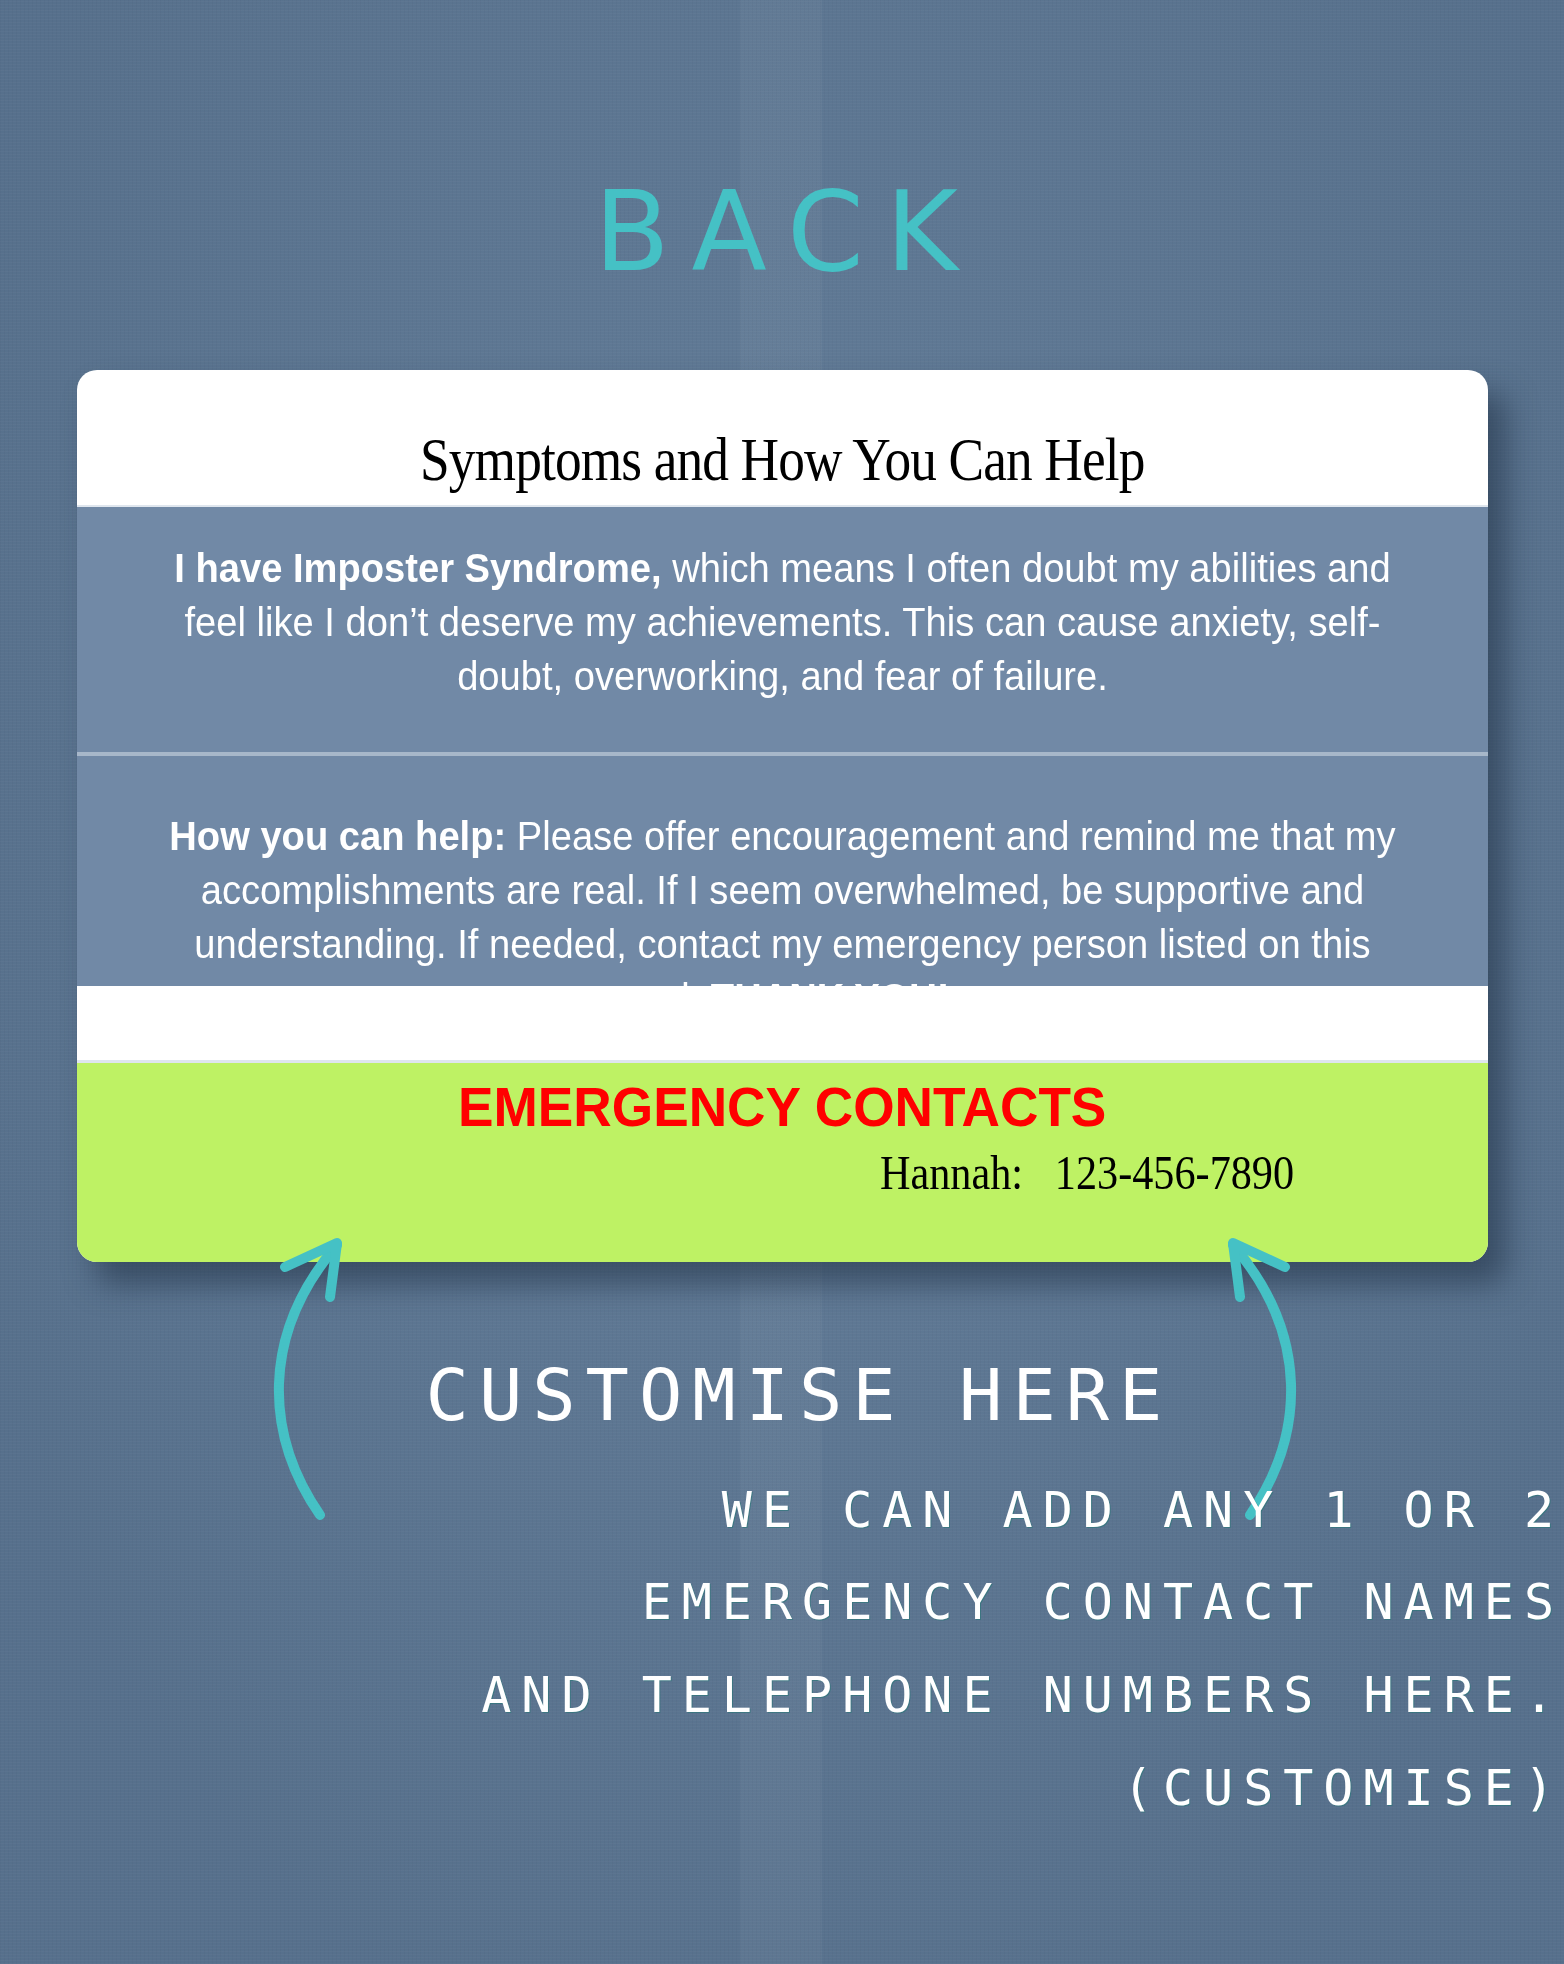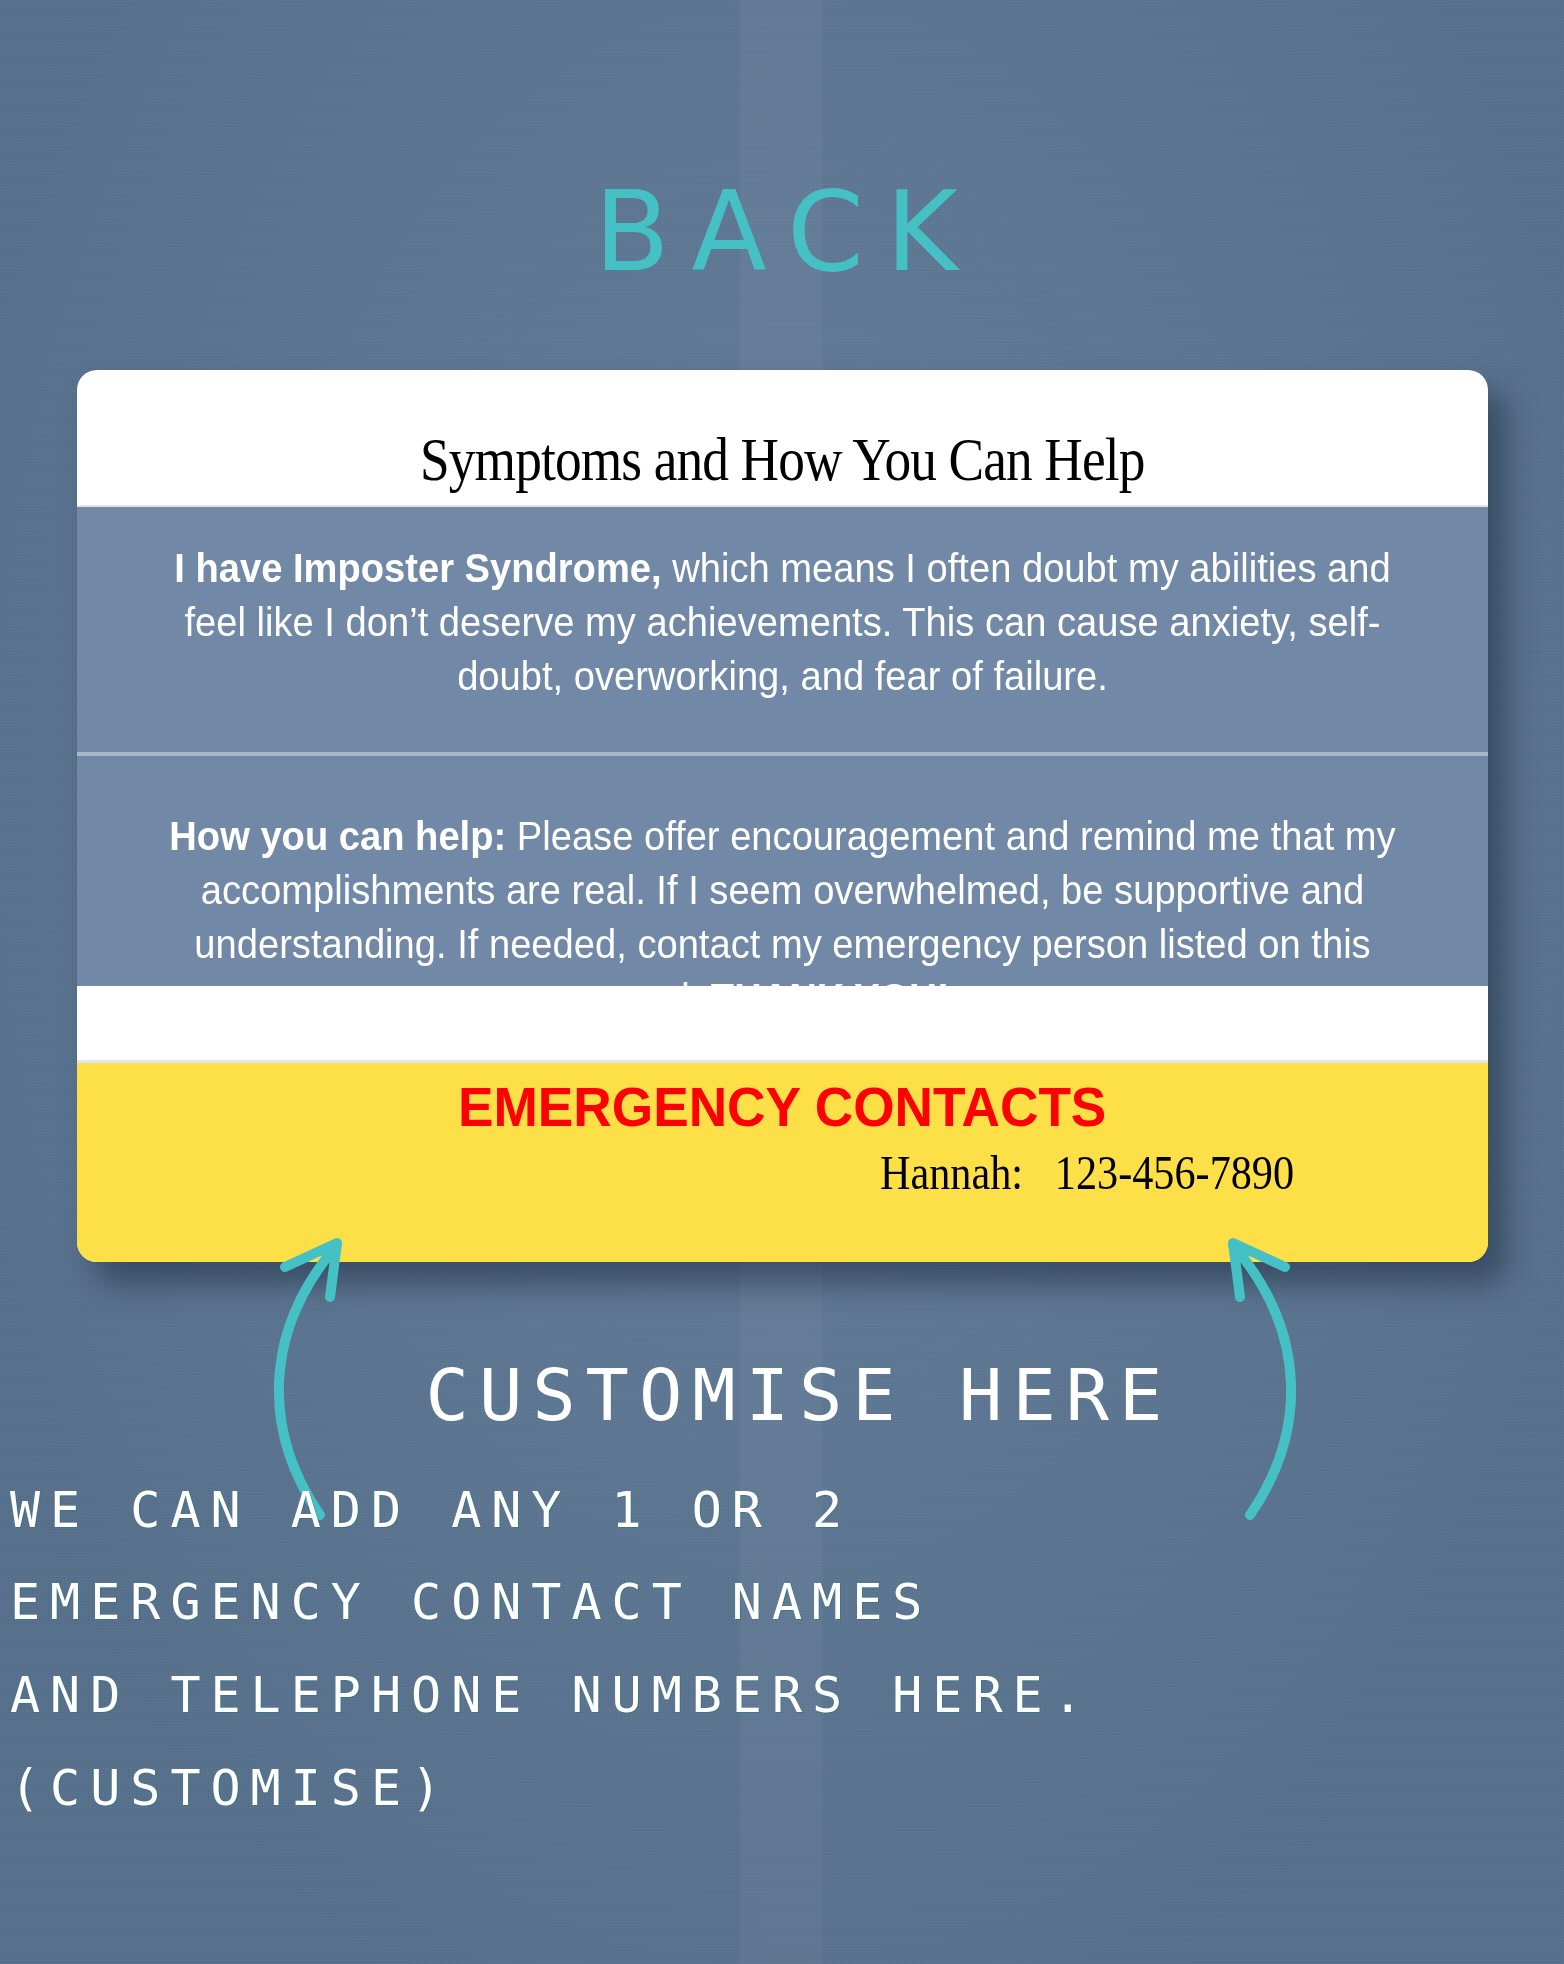--- a/index.html
+++ b/index.html
@@ -84,21 +84,21 @@
     }
     .para .inner { display: inline-block; transform: scaleX(0.93); transform-origin: center; }
     .para b { font-weight: bold; }
     .para-1 { top: 34px; }
     .para-2 { top: 302px; }
     .contacts-band {
       position: absolute;
       left: 0; right: 0;
       top: 690px;
       bottom: 0;
-      background: #fde047;
+      background: #bef264;
       border-top: 3px solid #dfe6ee;
     }
     .contacts-title {
       position: absolute;
       left: 0; right: 0;
       top: 10px;
       text-align: center;
       color: #ff0000;
       font-size: 56px;
       font-weight: bold;
@@ -126,21 +126,21 @@
       font-family: "DejaVu Sans Mono", monospace;
       font-size: 72px;
       line-height: 86px;
       letter-spacing: 10px;
       padding-left: 10px;
       margin-left: 24px;
     }
     .customise-line {
       position: absolute;
       left: 0; right: 0;
-      text-align: left;
+      text-align: right;
       color: #ffffff;
       font-family: "DejaVu Sans Mono", monospace;
       font-size: 50px;
       line-height: 60px;
       letter-spacing: 10px;
       padding-left: 10px;
       text-shadow: 1px 1px 0 rgba(40,120,120,0.6);
     }
     .line-1 { top: 1480px; }
     .line-2 { top: 1572px; }

